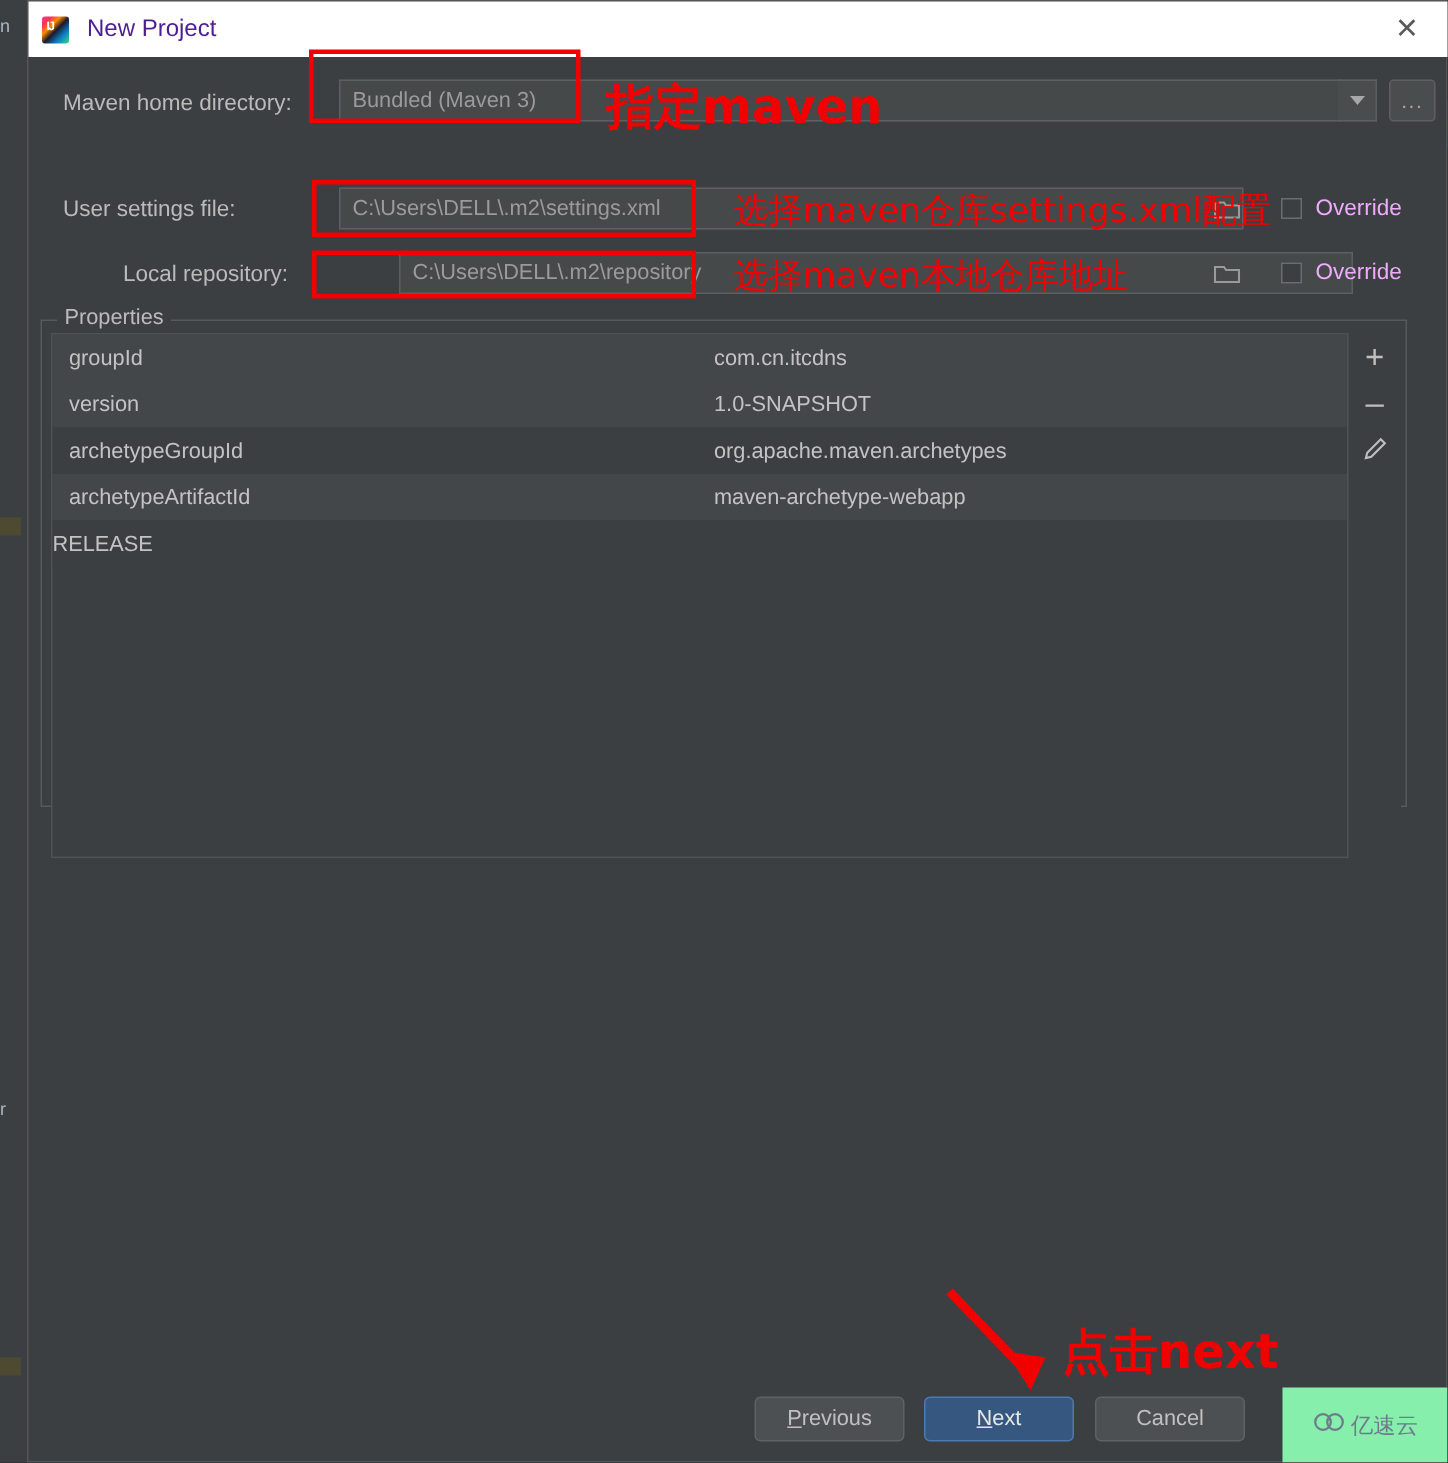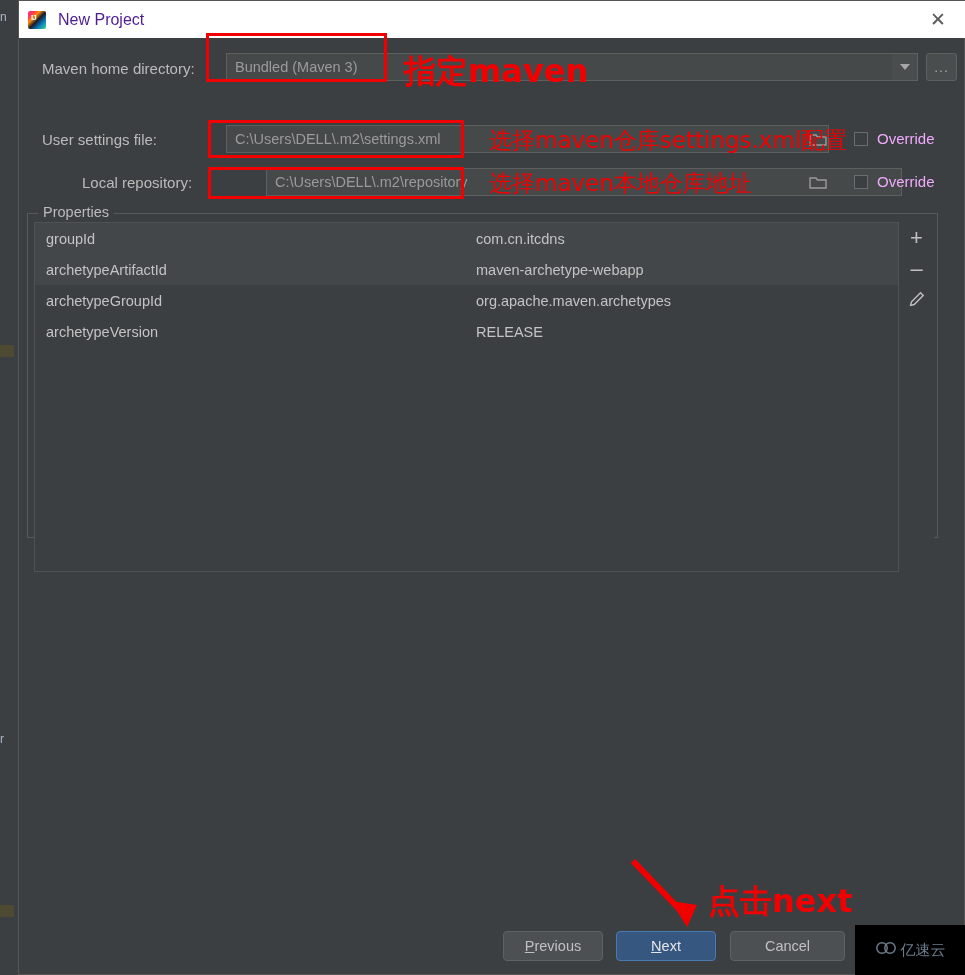--- a/index.html
+++ b/index.html
@@ -302,21 +302,21 @@
   .arrow-wrap {
     position: absolute;
     pointer-events: none;
   }
 
   
   .watermark {
     position: absolute;
     right: 0; bottom: 0;
     width: 110px; height: 50px;
-    background: #000000;
+    background: #86efac;
     display: flex;
     align-items: center;
     justify-content: center;
     gap: 4px;
   }
   .wm-text {
     color: #6d7b8d;
     font-size: 15px;
     font-family: "DejaVu Sans", sans-serif;
   }
@@ -369,29 +369,32 @@
     <div class="cb-label" style="left:858px; top:135px;">Override</div>
 
     <div class="props-panel">
       <div class="props-legend">Properties</div>
       <div class="props-table" id="props-table">
           <div class="prow odd">
             <div class="pkey">groupId</div>
             <div class="pval">com.cn.itcdns</div>
           </div>
           <div class="prow odd">
-            <div class="pkey">archetypeArtifactId</div>
-            <div class="pval">maven-archetype-webapp</div>
+            <div class="pkey">version</div>
+            <div class="pval">1.0-SNAPSHOT</div>
           </div>
           <div class="prow even">
             <div class="pkey">archetypeGroupId</div>
             <div class="pval">org.apache.maven.archetypes</div>
           </div>
+          <div class="prow odd">
+            <div class="pkey">archetypeArtifactId</div>
+            <div class="pval">maven-archetype-webapp</div>
+          </div>
           <div class="prow even">
-            <div class="pkey">archetypeVersion</div>
             <div class="pval">RELEASE</div>
           </div>
         </div>
       <div class="props-toolbar">
         <div class="tb-btn tb-plus">+</div>
         <div class="tb-btn tb-minus">–</div>
         <div class="tb-btn">
           <svg width="17" height="17" viewBox="0 0 17 17">
               <path d="M12.5 1.8l2.7 2.7-9 9-3.6.9.9-3.6z" fill="none" stroke="#bfbfbf" stroke-width="1.4"></path>
             </svg>
@@ -401,21 +404,21 @@
 
     <div class="btnbar">
       <div class="btn" style="left:484px; top:13px; width:100px;">
         <span class="mn">P</span>
           <span>revious</span>
       </div>
       <div class="btn primary" style="left:597px; top:13px; width:100px;">
         <span class="mn">N</span>
           <span>ext</span>
       </div>
-      <div class="btn" style="left:711px; top:13px; width:115px;">Cancel</div>
+      <div class="btn" style="left:711px; top:13px; width:100px;">Cancel</div>
       <div class="btn" style="left:838px; top:13px; width:100px;"></div>
     </div>
 
   </div>
 </div>
 
 <div class="redbox" style="left:206px; top:33px; width:181px; height:49px;"></div>
 <div class="redtext big" style="left:404px; top:50px;">指定maven</div>
 
 <div class="redbox" style="left:208px; top:120px; width:256px; height:38px;"></div>

